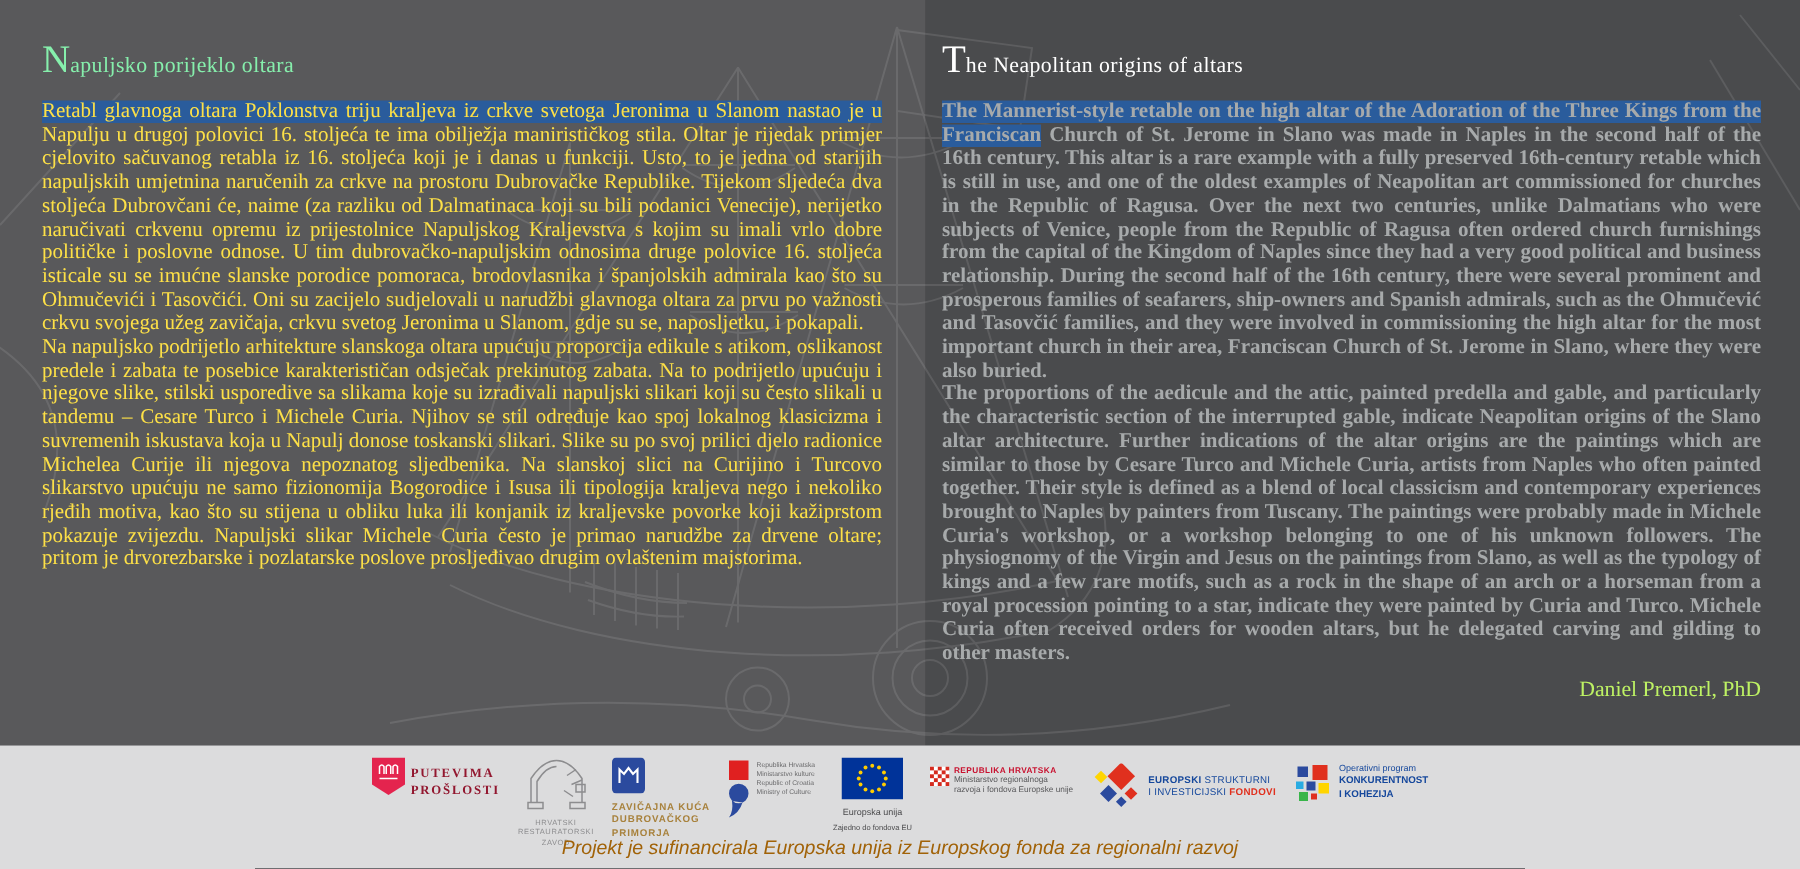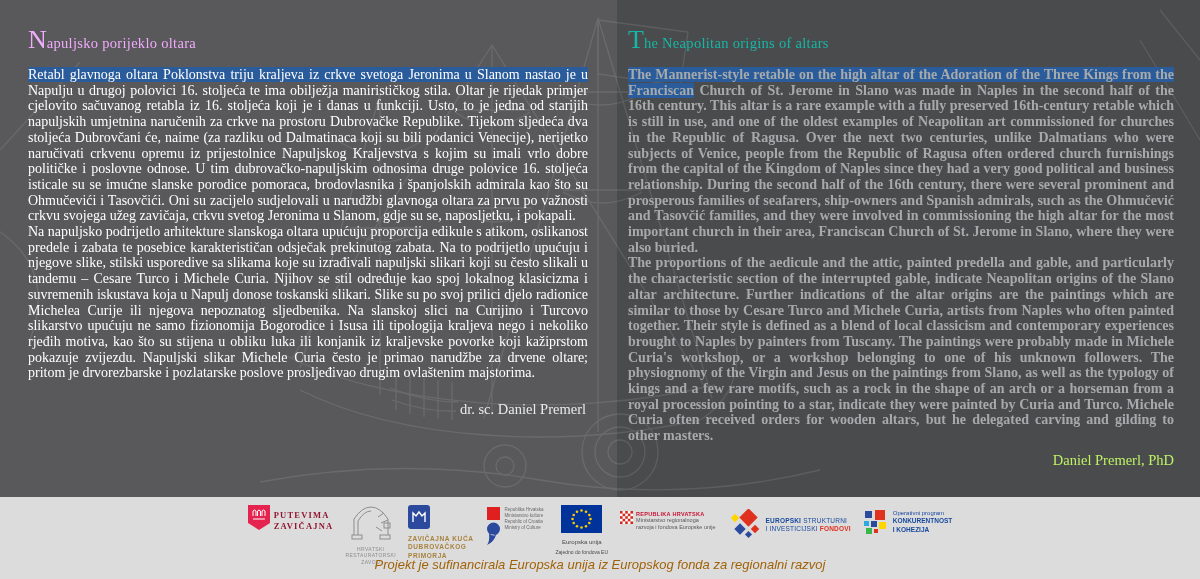--- a/index.html
+++ b/index.html
@@ -15,27 +15,27 @@
   .panel-left  { left: 0; width: 617px; background: #59595b; }
   .panel-right { left: 617px; width: 583px; background: #4a4b4d; }
 
   .ship-svg { position: absolute; left: 0; top: 0; width: 1200px; height: 497px; pointer-events: none; }
 
   .col { position: absolute; top: 0; }
   .col-left  { left: 28px;  width: 560px; }
   .col-right { left: 628px; width: 546px; }
 
   .panel-title { margin-top: 27px; white-space: nowrap; }
-  .col-left  .panel-title { color: #f0abfc; }
-  .col-right .panel-title { color: #14b8a6; }
+  .col-left  .panel-title { color: #86efac; }
+  .col-right .panel-title { color: #ffffff; }
   .title-initial { font-size: 26px; line-height: 1; }
   .title-rest    { font-size: 14.5px; letter-spacing: 0.3px; }
 
   .body-text { margin-top: 14px; text-align: justify; font-size: 14px; line-height: 15.7px; }
-  .col-left  .body-text { color: #ffffff; }
+  .col-left  .body-text { color: #fde047; }
   .col-right .body-text { color: #a7aaab; font-weight: bold; }
   .body-text p { margin: 0; }
 
   .hl { background: #2a5c9c; }
 
   .signature { text-align: right; font-size: 14.5px; margin-top: 20px; }
   .col-left  .signature { color: #e9ebeb; padding-right: 2px; }
   .col-right .signature { color: #bef264; margin-top: 8px; }
 
   
@@ -111,21 +111,20 @@
   </svg>
 
   <div class="col col-left">
     <div class="panel-title">
       <span class="title-initial">N</span><span class="title-rest">apuljsko porijeklo oltara</span>
     </div>
     <div class="body-text">
       <p><span class="hl">Retabl glavnoga oltara Poklonstva triju kraljeva iz crkve svetoga Jeronima u Slanom nastao je u</span><span> Napulju u drugoj polovici 16. stoljeća te ima obilježja manirističkog stila. Oltar je rijedak primjer cjelovito sačuvanog retabla iz 16. stoljeća koji je i danas u funkciji. Usto, to je jedna od starijih napuljskih umjetnina naručenih za crkve na prostoru Dubrovačke Republike. Tijekom sljedeća dva stoljeća Dubrovčani će, naime (za razliku od Dalmatinaca koji su bili podanici Venecije), nerijetko naručivati crkvenu opremu iz prijestolnice Napuljskog Kraljevstva s kojim su imali vrlo dobre političke i poslovne odnose. U tim dubrovačko-napuljskim odnosima druge polovice 16. stoljeća isticale su se imućne slanske porodice pomoraca, brodovlasnika i španjolskih admirala kao što su Ohmučevići i Tasovčići. Oni su zacijelo sudjelovali u narudžbi glavnoga oltara za prvu po važnosti crkvu svojega užeg zavičaja, crkvu svetog Jeronima u Slanom, gdje su se, naposljetku, i pokapali.</span></p>
       <p>Na napuljsko podrijetlo arhitekture slanskoga oltara upućuju proporcija edikule s atikom, oslikanost predele i zabata te posebice karakterističan odsječak prekinutog zabata. Na to podrijetlo upućuju i njegove slike, stilski usporedive sa slikama koje su izrađivali napuljski slikari koji su često slikali u tandemu – Cesare Turco i Michele Curia. Njihov se stil određuje kao spoj lokalnog klasicizma i suvremenih iskustava koja u Napulj donose toskanski slikari. Slike su po svoj prilici djelo radionice Michelea Curije ili njegova nepoznatog sljedbenika. Na slanskoj slici na Curijino i Turcovo slikarstvo upućuju ne samo fizionomija Bogorodice i Isusa ili tipologija kraljeva nego i nekoliko rjeđih motiva, kao što su stijena u obliku luka ili konjanik iz kraljevske povorke koji kažiprstom pokazuje zvijezdu. Napuljski slikar Michele Curia često je primao narudžbe za drvene oltare; pritom je drvorezbarske i pozlatarske poslove prosljeđivao drugim ovlaštenim majstorima.</p>
     </div>
-    <div class="signature">dr. sc. Daniel Premerl</div>
   </div>
 
   <div class="col col-right">
     <div class="panel-title">
       <span class="title-initial">T</span><span class="title-rest">he Neapolitan origins of altars</span>
     </div>
     <div class="body-text">
       <p><span class="hl">The Mannerist-style retable on the high altar of the Adoration of the Three Kings from the Franciscan</span><span> Church of St. Jerome in Slano was made in Naples in the second half of the 16th century. This altar is a rare example with a fully preserved 16th-century retable which is still in use, and one of the oldest examples of Neapolitan art commissioned for churches in the Republic of Ragusa. Over the next two centuries, unlike Dalmatians who were subjects of Venice, people from the Republic of Ragusa often ordered church furnishings from the capital of the Kingdom of Naples since they had a very good political and business relationship. During the second half of the 16th century, there were several prominent and prosperous families of seafarers, ship-owners and Spanish admirals, such as the Ohmučević and Tasovčić families, and they were involved in commissioning the high altar for the most important church in their area, Franciscan Church of St. Jerome in Slano, where they were also buried.</span></p>
       <p>The proportions of the aedicule and the attic, painted predella and gable, and particularly the characteristic section of the interrupted gable, indicate Neapolitan origins of the Slano altar architecture. Further indications of the altar origins are the paintings which are similar to those by Cesare Turco and Michele Curia, artists from Naples who often painted together. Their style is defined as a blend of local classicism and contemporary experiences brought to Naples by painters from Tuscany. The paintings were probably made in Michele Curia's workshop, or a workshop belonging to one of his unknown followers. The physiognomy of the Virgin and Jesus on the paintings from Slano, as well as the typology of kings and a few rare motifs, such as a rock in the shape of an arch or a horseman from a royal procession pointing to a star, indicate they were painted by Curia and Turco. Michele Curia often received orders for wooden altars, but he delegated carving and gilding to other masters.</p>
     </div>
@@ -139,21 +138,21 @@
     <div class="logo">
       <svg width="22" height="25" viewBox="0 0 22 25">
         <path d="M0 0 H22 V18 L11 25 L0 18 Z" fill="#e4244e"></path>
         <g stroke="#ffffff" stroke-width="1" fill="none">
           <path d="M5 11 V6 Q6.5 4 8 6 V11 M9.5 11 V6 Q11 4 12.5 6 V11 M14 11 V6 Q15.5 4 17 6 V11"></path>
           <path d="M5 14 H17"></path>
         </g>
       </svg>
       <div class="pp-text">
         <div>PUTEVIMA</div>
-        <div>ZAVIČAJNA</div>
+        <div>PROŠLOSTI</div>
       </div>
     </div>
 
     <div class="logo hrz">
       <svg width="46" height="36" viewBox="0 0 46 36">
         <g stroke="#8d8d8f" stroke-width="1" fill="none">
           <path d="M6 30 V14 Q14 2 23 2 Q32 2 40 14 V30"></path>
           <path d="M10 30 V16 Q16 6 23 6"></path>
           <rect x="4" y="30" width="10" height="4"></rect>
           <rect x="32" y="30" width="10" height="4"></rect>

